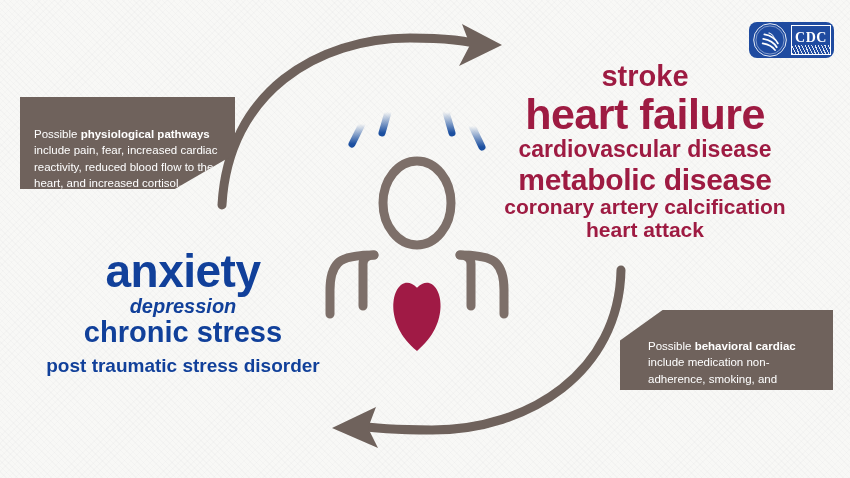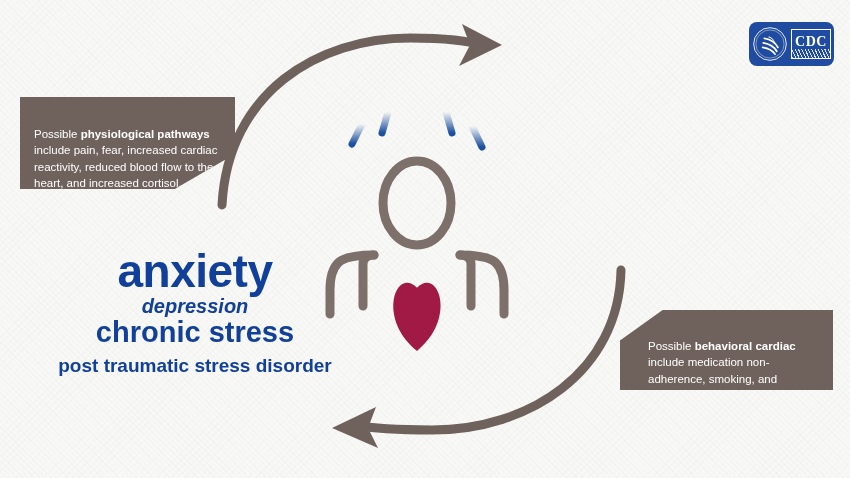--- a/index.html
+++ b/index.html
@@ -27,21 +27,21 @@
     pointer-events: none;
     z-index: 0;
   }
 
   
   #cdc-logo {
     position: absolute;
     left: 749px;
     top: 22px;
     width: 85px;
-    height: 44px;
+    height: 36px;
     background: #1f4ba0;
     border-radius: 8px;
     z-index: 6;
     display: flex;
     align-items: center;
     justify-content: center;
     gap: 3px;
   }
   #cdc-logo .hhs-mark {
     width: 36px;
@@ -126,21 +126,21 @@
   #cluster-cardio .w { display: block; white-space: nowrap; }
   #cluster-cardio .w1 { font-size: 29px; margin-bottom: 1px; }
   #cluster-cardio .w2 { font-size: 43px; letter-spacing: -0.5px; margin-bottom: 2px; }
   #cluster-cardio .w3 { font-size: 23px; margin-bottom: 3px; }
   #cluster-cardio .w4 { font-size: 30px; letter-spacing: -0.3px; margin-bottom: 1px; }
   #cluster-cardio .w5 { font-size: 21px; margin-bottom: 1px; }
   #cluster-cardio .w6 { font-size: 21px; }
 
   #cluster-mental {
     position: absolute;
-    left: 20px;
+    left: 8px;
     top: 248px;
     width: 350px;
     text-align: center;
     z-index: 4;
     color: #11409a;
     font-weight: bold;
     line-height: 1.02;
   }
   #cluster-mental .w { display: block; white-space: nowrap; }
   #cluster-mental .m1 { font-size: 46px; letter-spacing: -0.5px; margin-bottom: 1px; }
@@ -191,20 +191,28 @@
     <g fill="none" stroke="#7d6f69" stroke-width="9" stroke-linecap="round">
       <path d="M 374,255 C 368,255 363,258 363,264 L 363,306"></path>
       <path d="M 460,255 C 466,255 471,258 471,264 L 471,306"></path>
       <path d="M 374,255 C 360,255 345,256 338,263 C 331,270 330,280 330,290 L 330,314"></path>
       <path d="M 460,255 C 474,255 489,256 496,263 C 503,270 504,280 504,290 L 504,314"></path>
     </g>
 
     <path d="M 417,336 C 392,316 404,284 417,297 C 430,284 442,316 417,336 Z" fill="#a01a45" transform="translate(417,312) scale(1.62) translate(-417,-312)"></path>
   </svg>
 
+  <div id="cluster-cardio">
+    <span class="w w1">stroke</span>
+    <span class="w w2">heart failure</span>
+    <span class="w w3">cardiovascular disease</span>
+    <span class="w w4">metabolic disease</span>
+    <span class="w w5">coronary artery calcification</span>
+    <span class="w w6">heart attack</span>
+  </div>
 
   <div id="cluster-mental">
     <span class="w m1">anxiety</span>
     <span class="w m2">depression</span>
     <span class="w m3">chronic stress</span>
     <span class="w m4">post traumatic stress disorder</span>
   </div>
 
   <div class="callout" id="callout-physiological">
     <div class="ctext">

